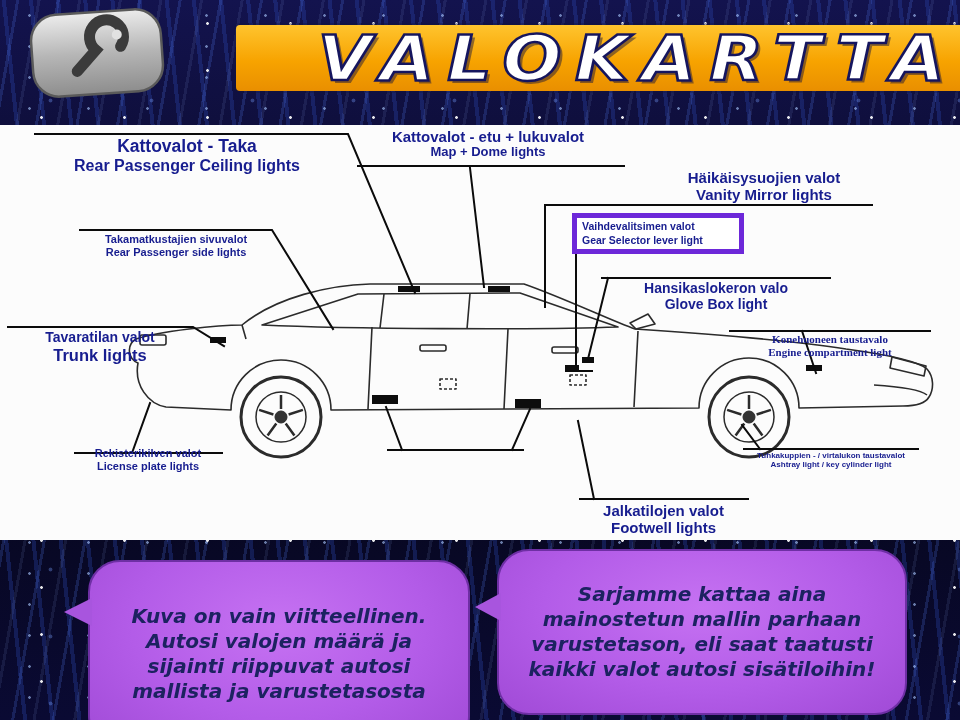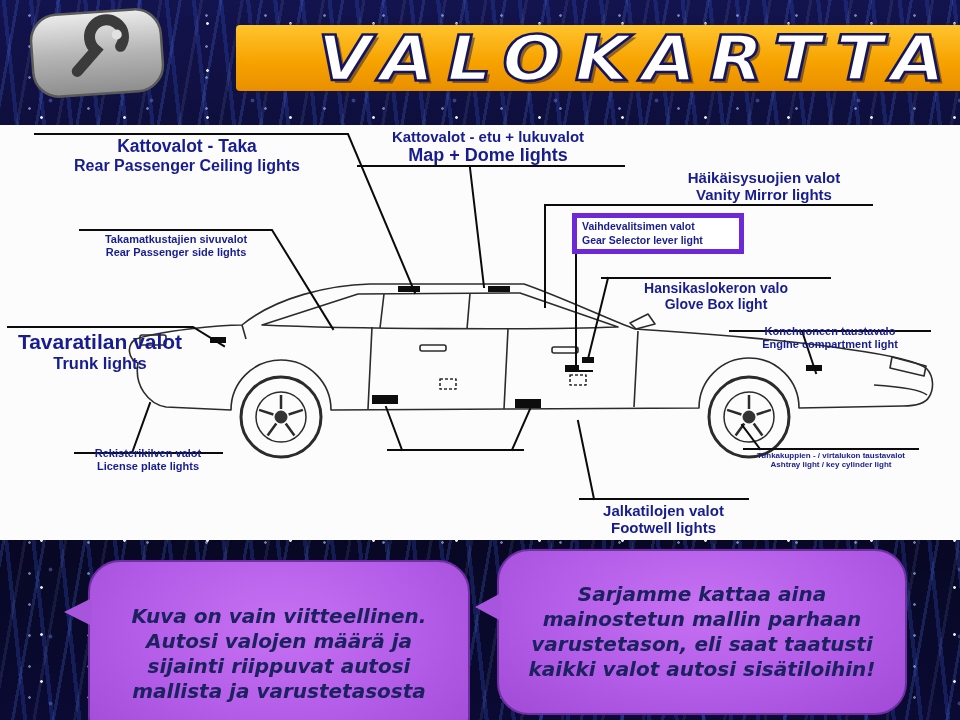--- a/index.html
+++ b/index.html
@@ -144,21 +144,21 @@
       </g>
     </svg>
 
     <div class="callout" style="left:28px;top:12px;width:318px;">
       <div class="fi" style="font-size:17.5px;">Kattovalot - Taka</div>
       <div class="en" style="font-size:16px;">Rear Passenger Ceiling lights</div>
     </div>
 
     <div class="callout" style="left:352px;top:3px;width:272px;">
       <div class="fi" style="font-size:15px;">Kattovalot - etu + lukuvalot</div>
-      <div class="en" style="font-size:18px;">Map + Dome lights</div>
+      <div class="en" style="font-size:13px;">Map + Dome lights</div>
     </div>
 
     <div class="callout" style="left:650px;top:44px;width:228px;">
       <div class="fi" style="font-size:15px;">Häikäisysuojien valot</div>
       <div class="en" style="font-size:15px;">Vanity Mirror lights</div>
     </div>
 
     <div class="callout gear-box" style="left:572px;top:88px;width:152px;">
       <div class="fi" style="font-size:10.5px;">Vaihdevalitsimen valot</div>
       <div class="en" style="font-size:10.5px;">Gear Selector lever light</div>
@@ -168,25 +168,25 @@
       <div class="fi" style="font-size:11px;">Takamatkustajien sivuvalot</div>
       <div class="en" style="font-size:11px;">Rear Passenger side lights</div>
     </div>
 
     <div class="callout" style="left:602px;top:156px;width:228px;">
       <div class="fi" style="font-size:14px;">Hansikaslokeron valo</div>
       <div class="en" style="font-size:14px;">Glove Box light</div>
     </div>
 
     <div class="callout" style="left:6px;top:205px;width:188px;">
-      <div class="fi" style="font-size:21px;">Tavaratilan valot</div>
+      <div class="fi" style="font-size:14px;">Tavaratilan valot</div>
       <div class="en" style="font-size:16.5px;">Trunk lights</div>
     </div>
 
-    <div class="callout" style="left:726px;top:200px;width:208px;">
+    <div class="callout" style="left:726px;top:208px;width:208px;font-family:Liberation Serif, serif;">
       <div class="fi" style="font-size:11px;">Konehuoneen taustavalo</div>
       <div class="en" style="font-size:11px;">Engine compartment light</div>
     </div>
 
     <div class="callout" style="left:72px;top:322px;width:152px;">
       <div class="fi" style="font-size:11px;">Rekisterikilven valot</div>
       <div class="en" style="font-size:11px;">License plate lights</div>
     </div>
 
 

